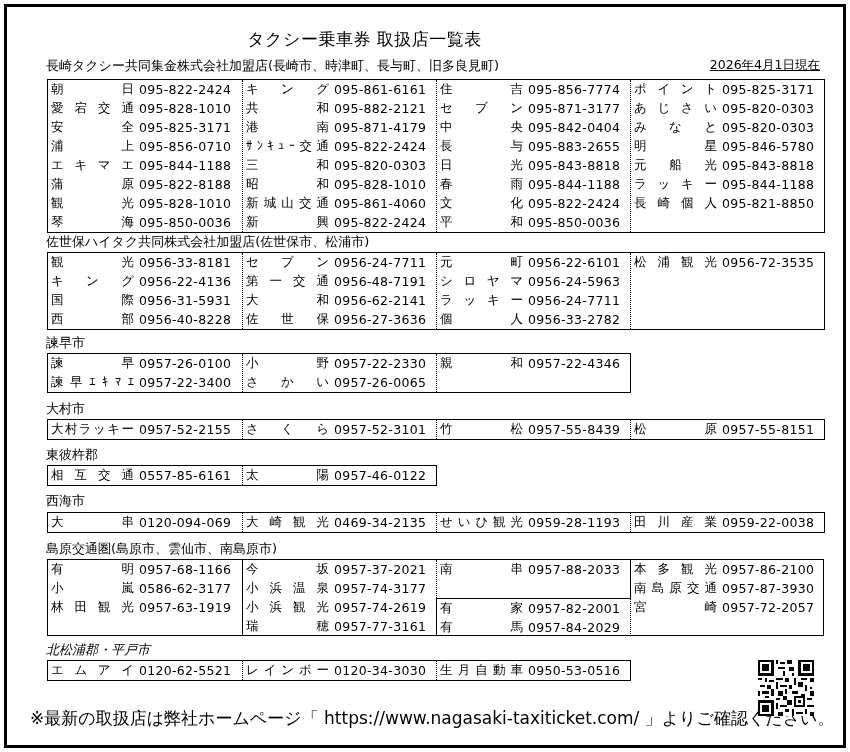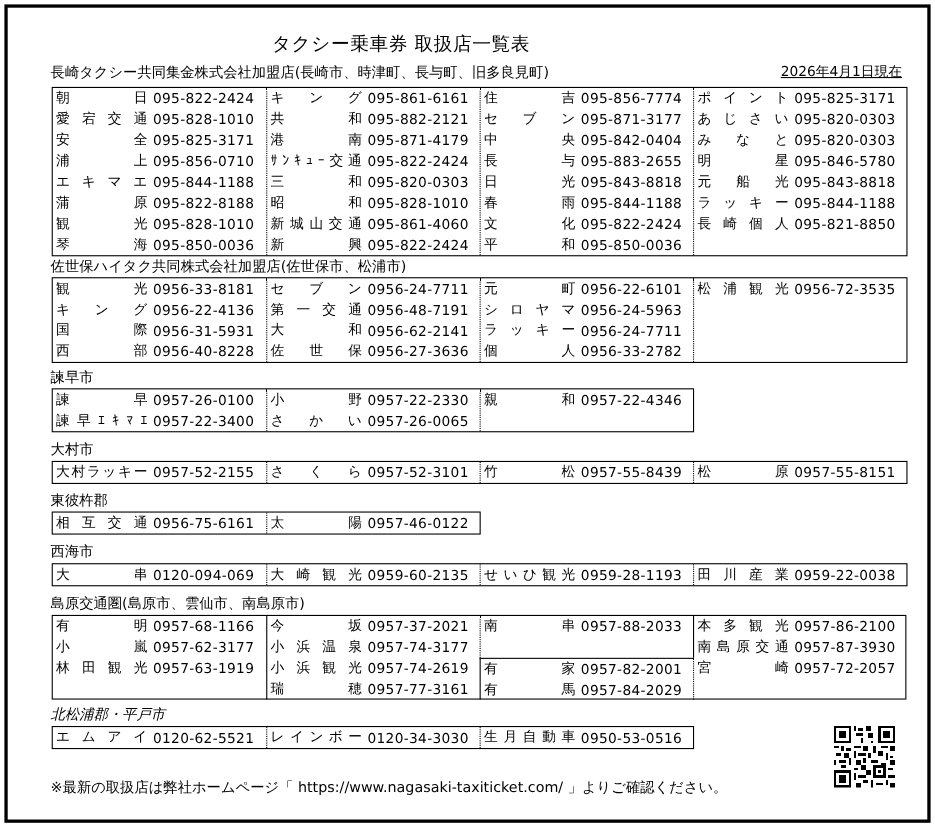--- a/index.html
+++ b/index.html
@@ -12,21 +12,21 @@
   .section-head { position:absolute; left:46px; font-size:13px; white-space:nowrap; }
   .asof { position:absolute; right:30px; top:57px; font-size:12.5px;text-decoration:underline; }
   .tbl { position:absolute; left:47px; border:1px solid #000; display:flex; background:#fff; }
   .col { width:194px; display:flex; flex-direction:column; box-sizing:border-box; }
   .col + .col { border-left:1px dotted #000; }
   .cell { height:19px; display:flex; align-items:center; font-size:12.5px; white-space:nowrap; box-sizing:border-box; }
   .name { width:86px; padding-left:3px; display:flex; justify-content:space-between; box-sizing:border-box; }
   .name span { display:inline-block; }
   .name.free { justify-content:flex-start; letter-spacing:0px; }
   .tel { padding-left:5px; letter-spacing:0.3px; }
-  .note { position:absolute; left:46px; top:707px; font-size:13px; white-space:nowrap;text-align:center; }
+  .note { position:absolute; left:30px; top:707px; font-size:17px; white-space:nowrap;text-align:center; }
   .qr { position:absolute; left:758px; top:660px; width:56px; height:56px; }
   
   .shima { position:absolute; left:47px; top:559px; width:777px; height:77px; border:1px solid #000; box-sizing:border-box; }
   .shima .blk { position:absolute; box-sizing:border-box; }
 </style>
 </head>
 <body>
 
 <div class="frame"></div>
 
@@ -500,21 +500,21 @@
     <div class="section-head" style="top: 446px; font-family: Liberation Serif, serif;">東彼杵郡</div>
     <div class="tbl" style="top: 465px;">
       <div class="col">
         <div class="cell">
           <div class="name">
             <span>相</span>
             <span>互</span>
             <span>交</span>
             <span>通</span>
           </div>
-          <div class="tel">0956-75-6161</div>
+          <div class="tel">0557-85-6161</div>
         </div>
       </div>
       <div class="col">
         <div class="cell">
           <div class="name">
             <span>太</span>
             <span>陽</span>
           </div>
           <div class="tel">0957-46-0122</div>
         </div>
@@ -532,21 +532,21 @@
         </div>
       </div>
       <div class="col">
         <div class="cell">
           <div class="name">
             <span>大</span>
             <span>崎</span>
             <span>観</span>
             <span>光</span>
           </div>
-          <div class="tel">0959-60-2135</div>
+          <div class="tel">0469-34-2135</div>
         </div>
       </div>
       <div class="col">
         <div class="cell">
           <div class="name free" style="justify-content: space-between;">
             <span>せ</span>
             <span>い</span>
             <span>ひ</span>
             <span>観</span>
             <span>光</span>
@@ -574,21 +574,21 @@
             <span>有</span>
             <span>明</span>
           </div>
           <div class="tel">0957-68-1166</div>
         </div>
         <div class="cell">
           <div class="name">
             <span>小</span>
             <span>嵐</span>
           </div>
-          <div class="tel">0957-62-3177</div>
+          <div class="tel">0586-62-3177</div>
         </div>
         <div class="cell">
           <div class="name">
             <span>林</span>
             <span>田</span>
             <span>観</span>
             <span>光</span>
           </div>
           <div class="tel">0957-63-1919</div>
         </div>

